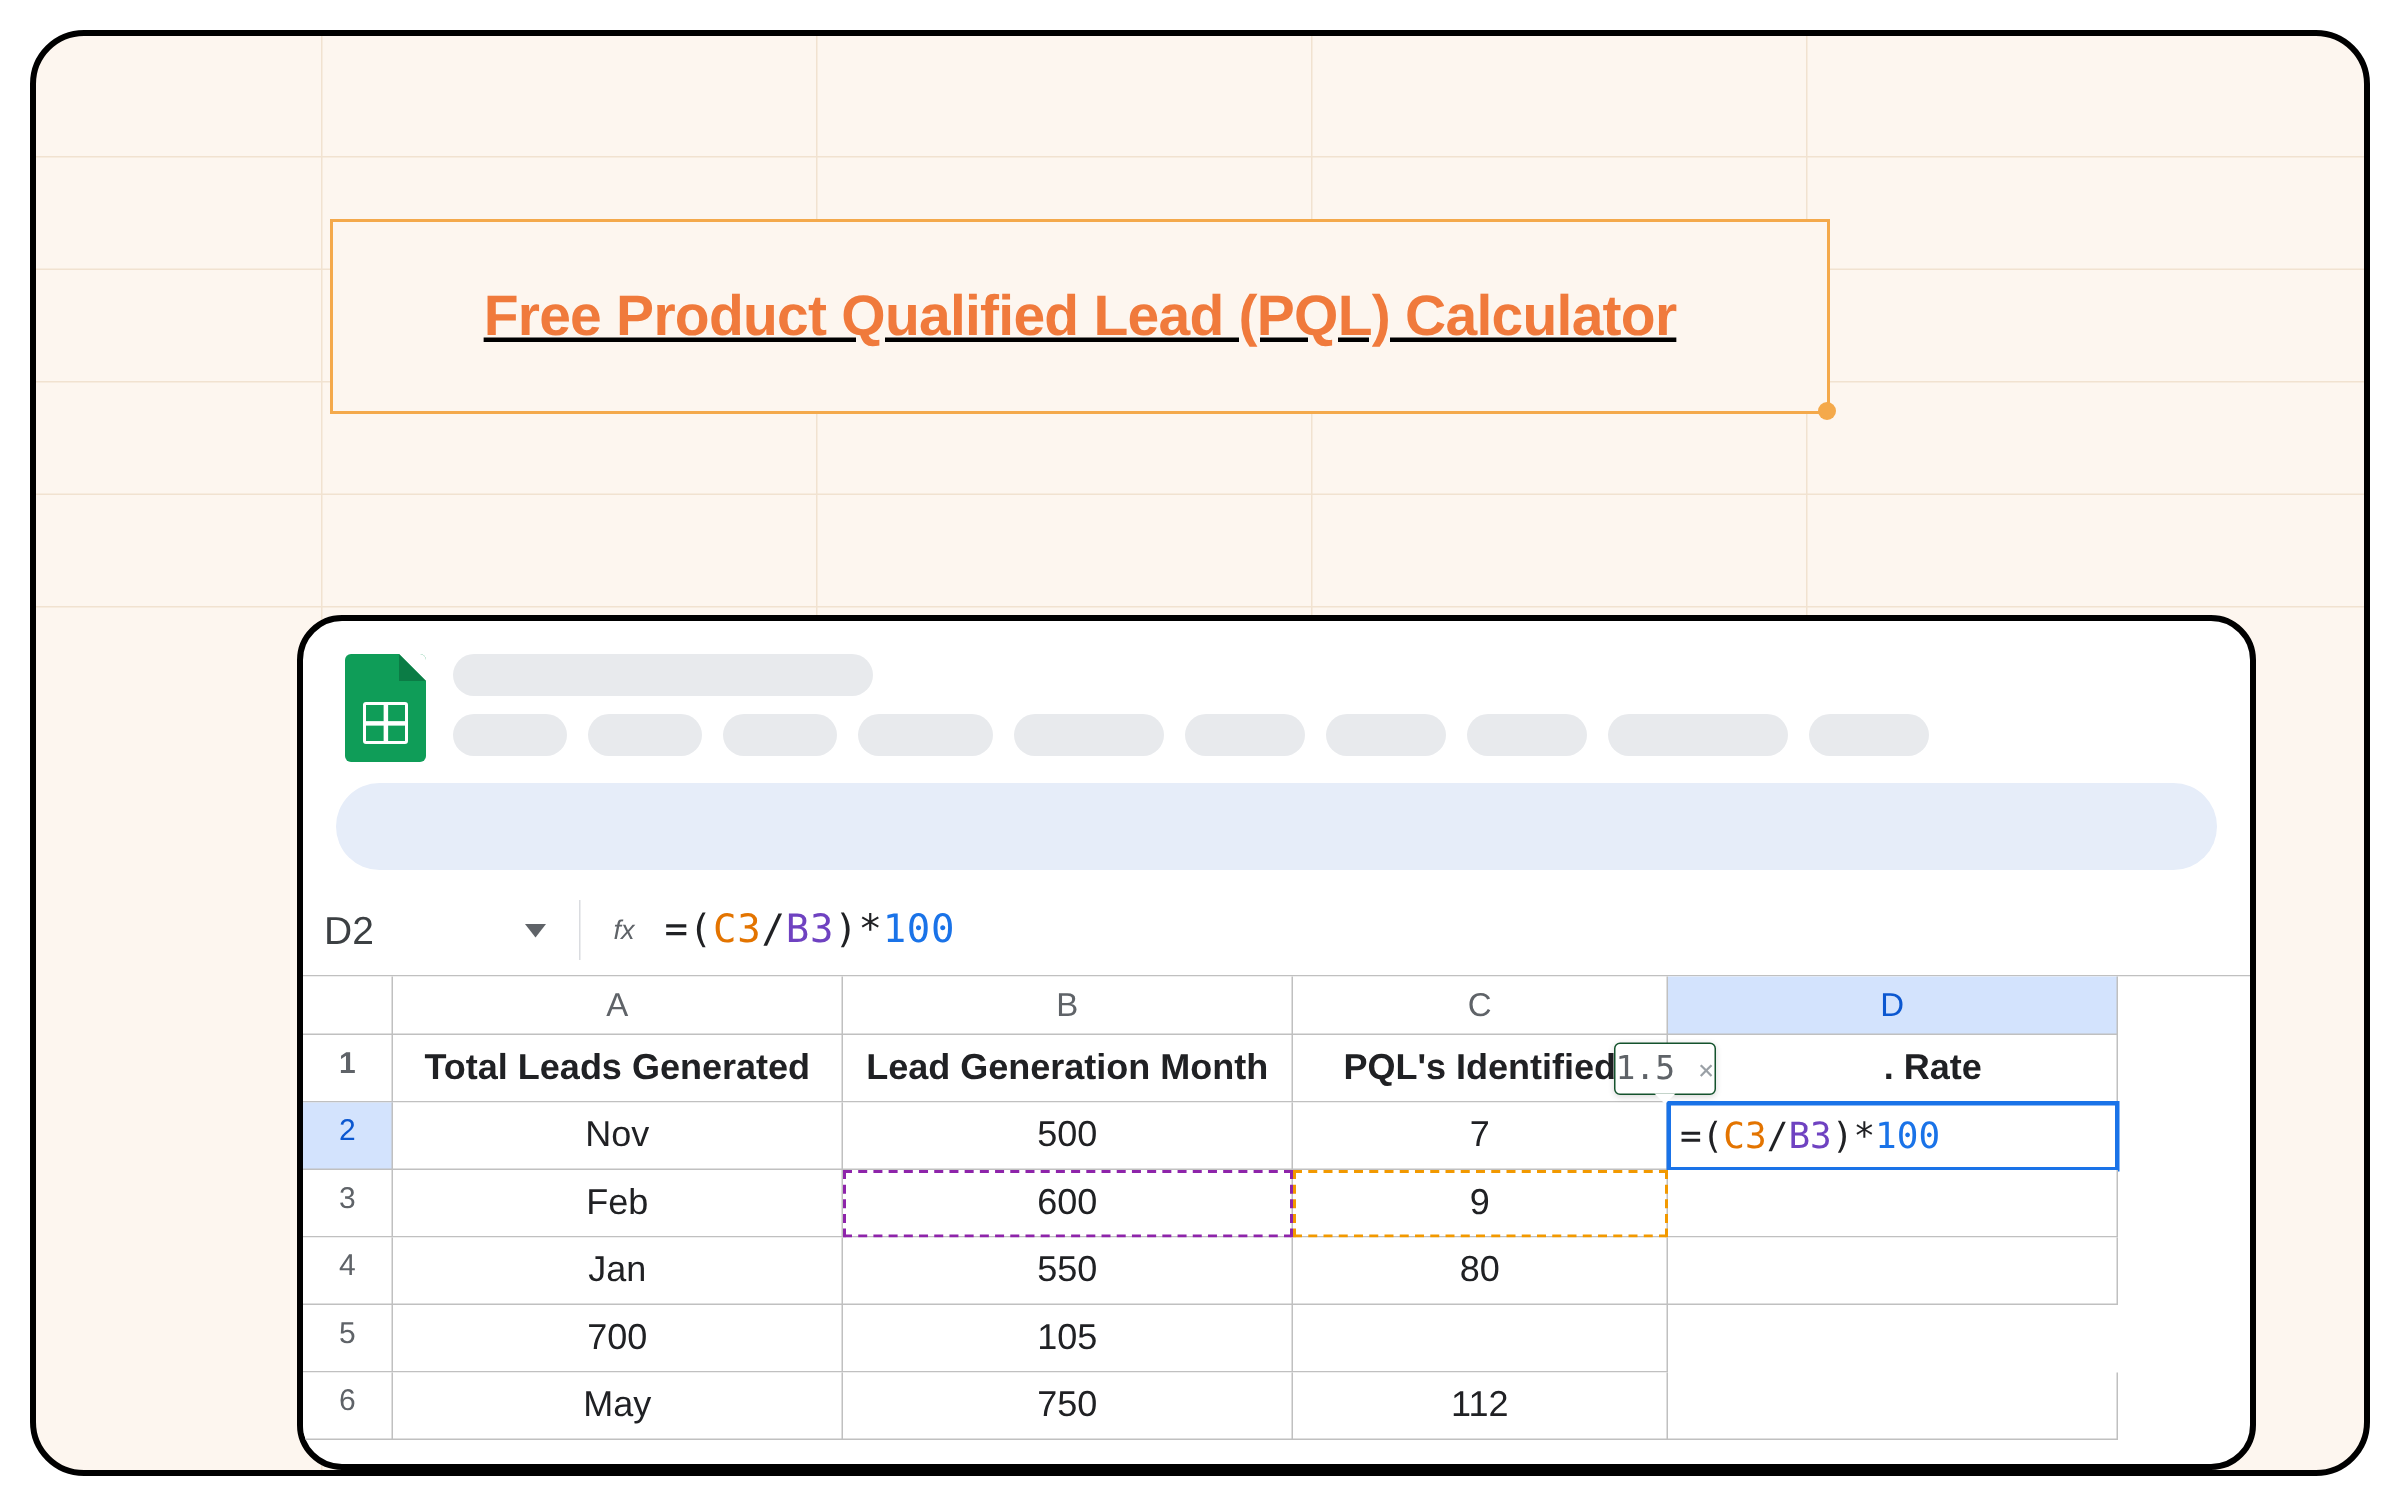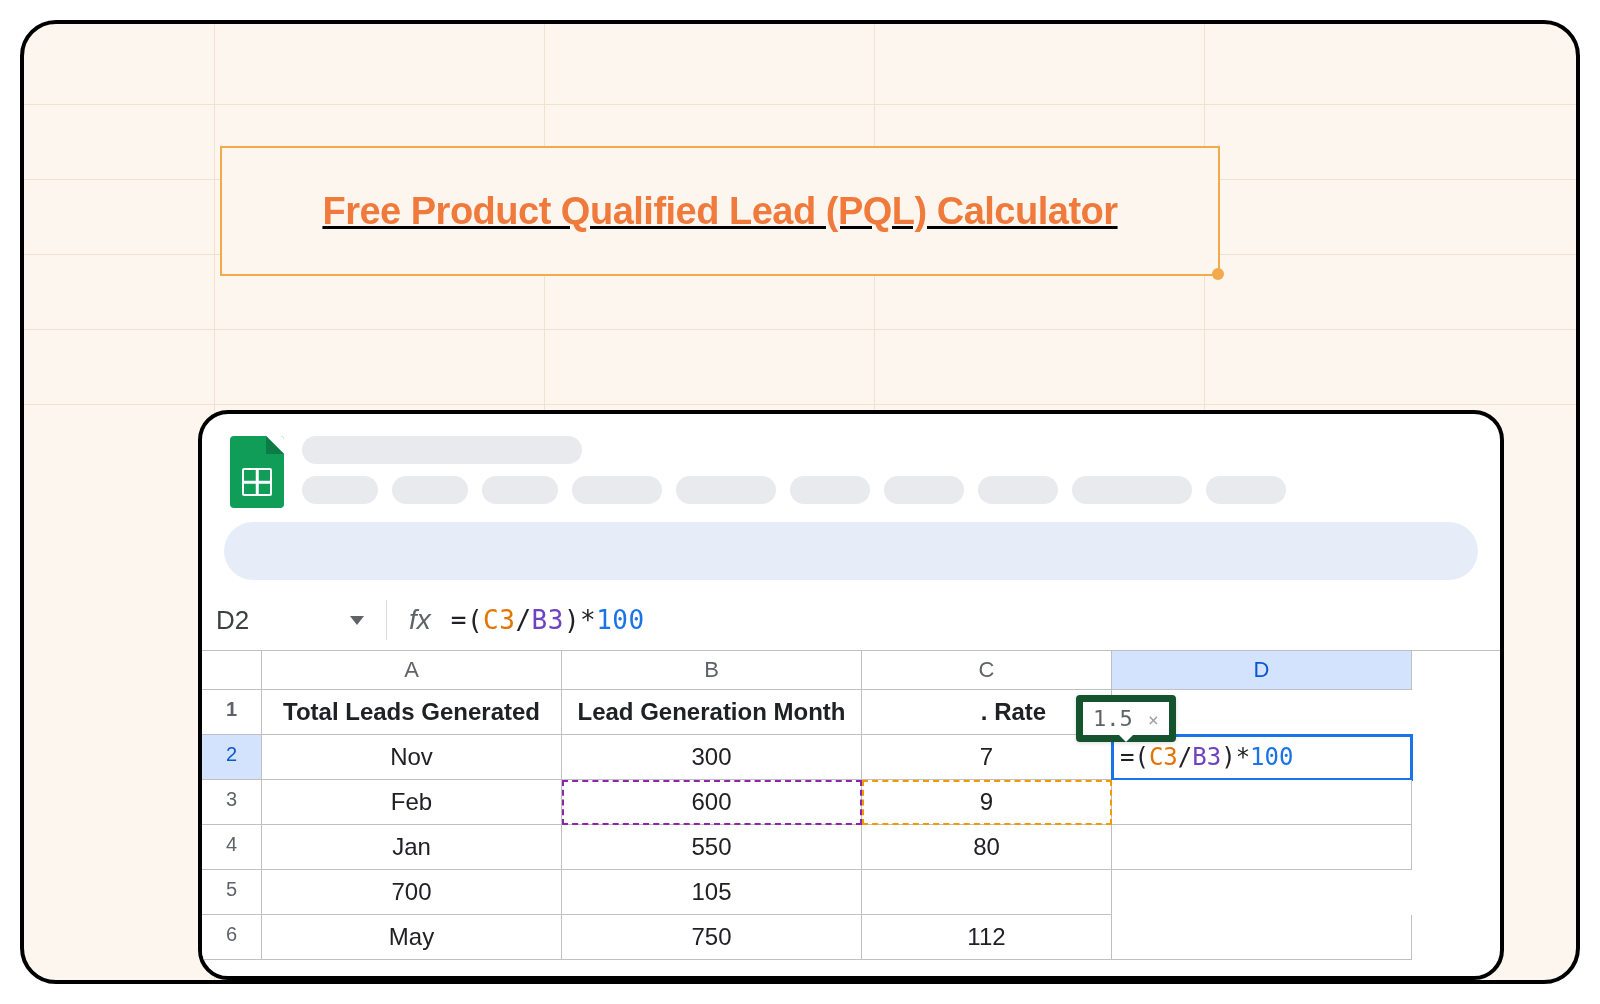--- a/index.html
+++ b/index.html
@@ -113,21 +113,21 @@
   color:#3c4043;
 }
 .cell-ref {
   padding: 0 24px 0 10px; min-width:130px;
   font-family: Arial;
 }
 .caret-down {
   width:0;height:0;border-left:7px solid transparent;border-right:7px solid transparent;border-top:9px solid #5f6368;
 }
 .divider { width:1px; height:40px; background:#dadce0; margin:0 8px; }
-.fx { font-style:italic; color:#5f6368; font-size:28px; padding-right:6px; }
+.fx { font-style:italic; color:#5f6368; font-size:18px; padding-right:6px; }
 .formula-text { font-family: "Consolas","Menlo",monospace; font-size:26px; color:#202124; letter-spacing:0.5px; }
 .formula-text .paren { color:#202124; }
 .formula-text .c3 { color:#e37400; }
 .formula-text .b3 { color:#6f42c1; }
 .formula-text .num { color:#1a73e8; }
 
 .sheet {
   border-top:1px solid #c0c0c0;
 }
 .col-headers {
@@ -168,23 +168,23 @@
 .cell-d2 .eq { color:#202124; }
 .cell-d2 .paren { color:#202124; }
 .cell-d2 .c3 { color:#e37400; }
 .cell-d2 .b3 { color:#6f42c1; }
 .cell-d2 .num { color:#1a73e8; }
 
 .tooltip {
   position:absolute;
   top:-40px; left:-36px;
   background:#fff;
-  border:7px solid #14532d;
+  border:1px solid #14532d;
   border-radius:4px;
-  padding:4px 10px;
+  padding:4px 0;
   font-family:"Consolas",monospace;
   color:#5f6368;
   font-size:22px;
   box-shadow:0 1px 4px rgba(0,0,0,.15);
   white-space:nowrap;
 }
 .tooltip .x { font-size:18px; color:#9aa0a6; margin-left:2px; }
 .tooltip::after {
   content:"";
   position:absolute; left:50%; bottom:-7px; transform:translateX(-50%);
@@ -262,27 +262,28 @@
         <div>A</div>
         <div>B</div>
         <div>C</div>
         <div class="sel">D</div>
       </div>
 
       <div class="row header-row">
         <div class="rownum">1</div>
         <div>Total Leads Generated</div>
         <div>Lead Generation Month</div>
+        <div>PQL's Identified</div>
         <div class="header-d-text">. Rate</div>
       </div>
 
       <div class="row">
         <div class="rownum sel">2</div>
         <div>Nov</div>
-        <div>300</div>
+        <div>500</div>
         <div>7</div>
         <div class="cell-d2">
           <div class="tooltip"><span>1.5</span> <span class="x">×</span></div>
           <span class="eq">=</span><span class="paren">(</span><span class="c3">C3</span><span>/</span><span class="b3">B3</span><span class="paren">)</span><span>*</span><span class="num">100</span>
         </div>
       </div>
 
       <div class="row">
         <div class="rownum">3</div>
         <div>Feb</div>

